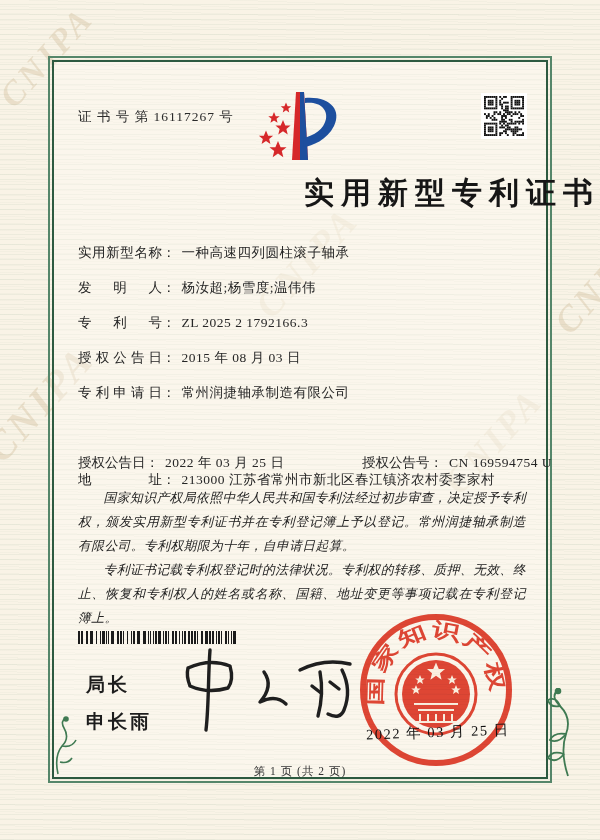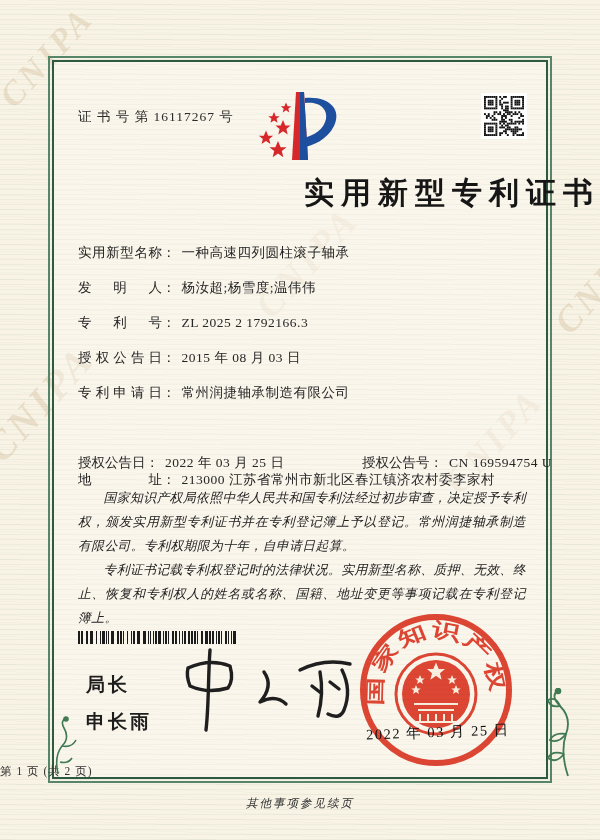--- a/index.html
+++ b/index.html
@@ -54,21 +54,21 @@
   .officer div { margin-bottom:11px; }
   .signature { position:absolute; left:172px; top:642px; z-index:4; }
   .seal { position:absolute; left:356px; top:610px; z-index:3; opacity:0.93; mix-blend-mode:multiply; }
   .seal-date {
     position:absolute; left:366px; top:723px; z-index:5;
     font-size:14.5px; color:#111; letter-spacing:1.5px; transform:rotate(-2deg);
     white-space:nowrap;
   }
   .page-num {
     position:absolute; left:0; top:764px; width:100%;
-    text-align:left; font-size:11.5px; color:#333; letter-spacing:1px;
+    text-align:center; font-size:11.5px; color:#333; letter-spacing:1px;
   }
   .footer-note {
     position:absolute; left:0; top:796px; width:100%;
     text-align:center; font-size:11.5px; color:#333; font-style:italic; letter-spacing:2px;
   }
   .flourish { position:absolute; pointer-events:none; }
   .fl-bl { left:50px; top:716px; }
   .fl-br { left:520px; top:688px; }
 </style>
 </head>
@@ -352,21 +352,21 @@
     <div class="frow" style="top:210px;">
       <span>授权公告日</span><span class="fcolon">：</span><span class="fval">2022 年 03 月 25 日</span>
       <span class="grant2">
         <span>授权公告号</span><span class="fcolon">：</span><span class="fval">CN 169594754 U</span>
       </span>
     </div>
   </div>
 
   <div class="paras">
     <p>国家知识产权局依照中华人民共和国专利法经过初步审查，决定授予专利权，颁发实用新型专利证书并在专利登记簿上予以登记。常州润捷轴承制造有限公司。专利权期限为十年，自申请日起算。</p>
-    <p>专利证书记载专利权登记时的法律状况。实用新型名称、质押、无效、终止、恢复和专利权人的姓名或名称、国籍、地址变更等事项记载在专利登记簿上。</p>
+    <p>专利证书记载专利权登记时的法律状况。专利权的转移、质押、无效、终止、恢复和专利权人的姓名或名称、国籍、地址变更等事项记载在专利登记簿上。</p>
   </div>
 
   <div class="barcode">
     <svg id="barcode-svg" width="160" height="13">
         <rect x="0" y="0" width="2" height="13" fill="#1b1b1b"></rect>
         <rect x="3" y="0" width="2" height="13" fill="#1b1b1b"></rect>
         <rect x="8" y="0" width="2" height="13" fill="#1b1b1b"></rect>
         <rect x="12" y="0" width="3" height="13" fill="#1b1b1b"></rect>
         <rect x="18" y="0" width="1" height="13" fill="#1b1b1b"></rect>
         <rect x="22" y="0" width="1" height="13" fill="#1b1b1b"></rect>
@@ -456,21 +456,20 @@
           <path d="M60 112 H100"></path>
         </g>
       </g>
     </svg>
   </div>
 
   <div class="seal-date">2022 年 03 月 25 日</div>
 
   <div class="page-num">第 1 页 (共 2 页)</div>
 
-  <div class="footer-note">其他事项参见续页</div>
 
   <div class="flourish fl-bl">
     <svg width="40" height="60" viewBox="0 0 40 60" fill="none" stroke="#3f7a52" stroke-width="1.6">
       <path d="M8 58 Q4 40 12 30 Q20 22 14 12 Q10 5 16 2"></path>
       <path d="M12 30 Q22 32 26 24"></path>
       <path d="M10 46 Q18 48 22 42"></path>
       <circle cx="16" cy="3" r="2" fill="#3f7a52"></circle>
     </svg>
   </div>
   <div class="flourish fl-br">

